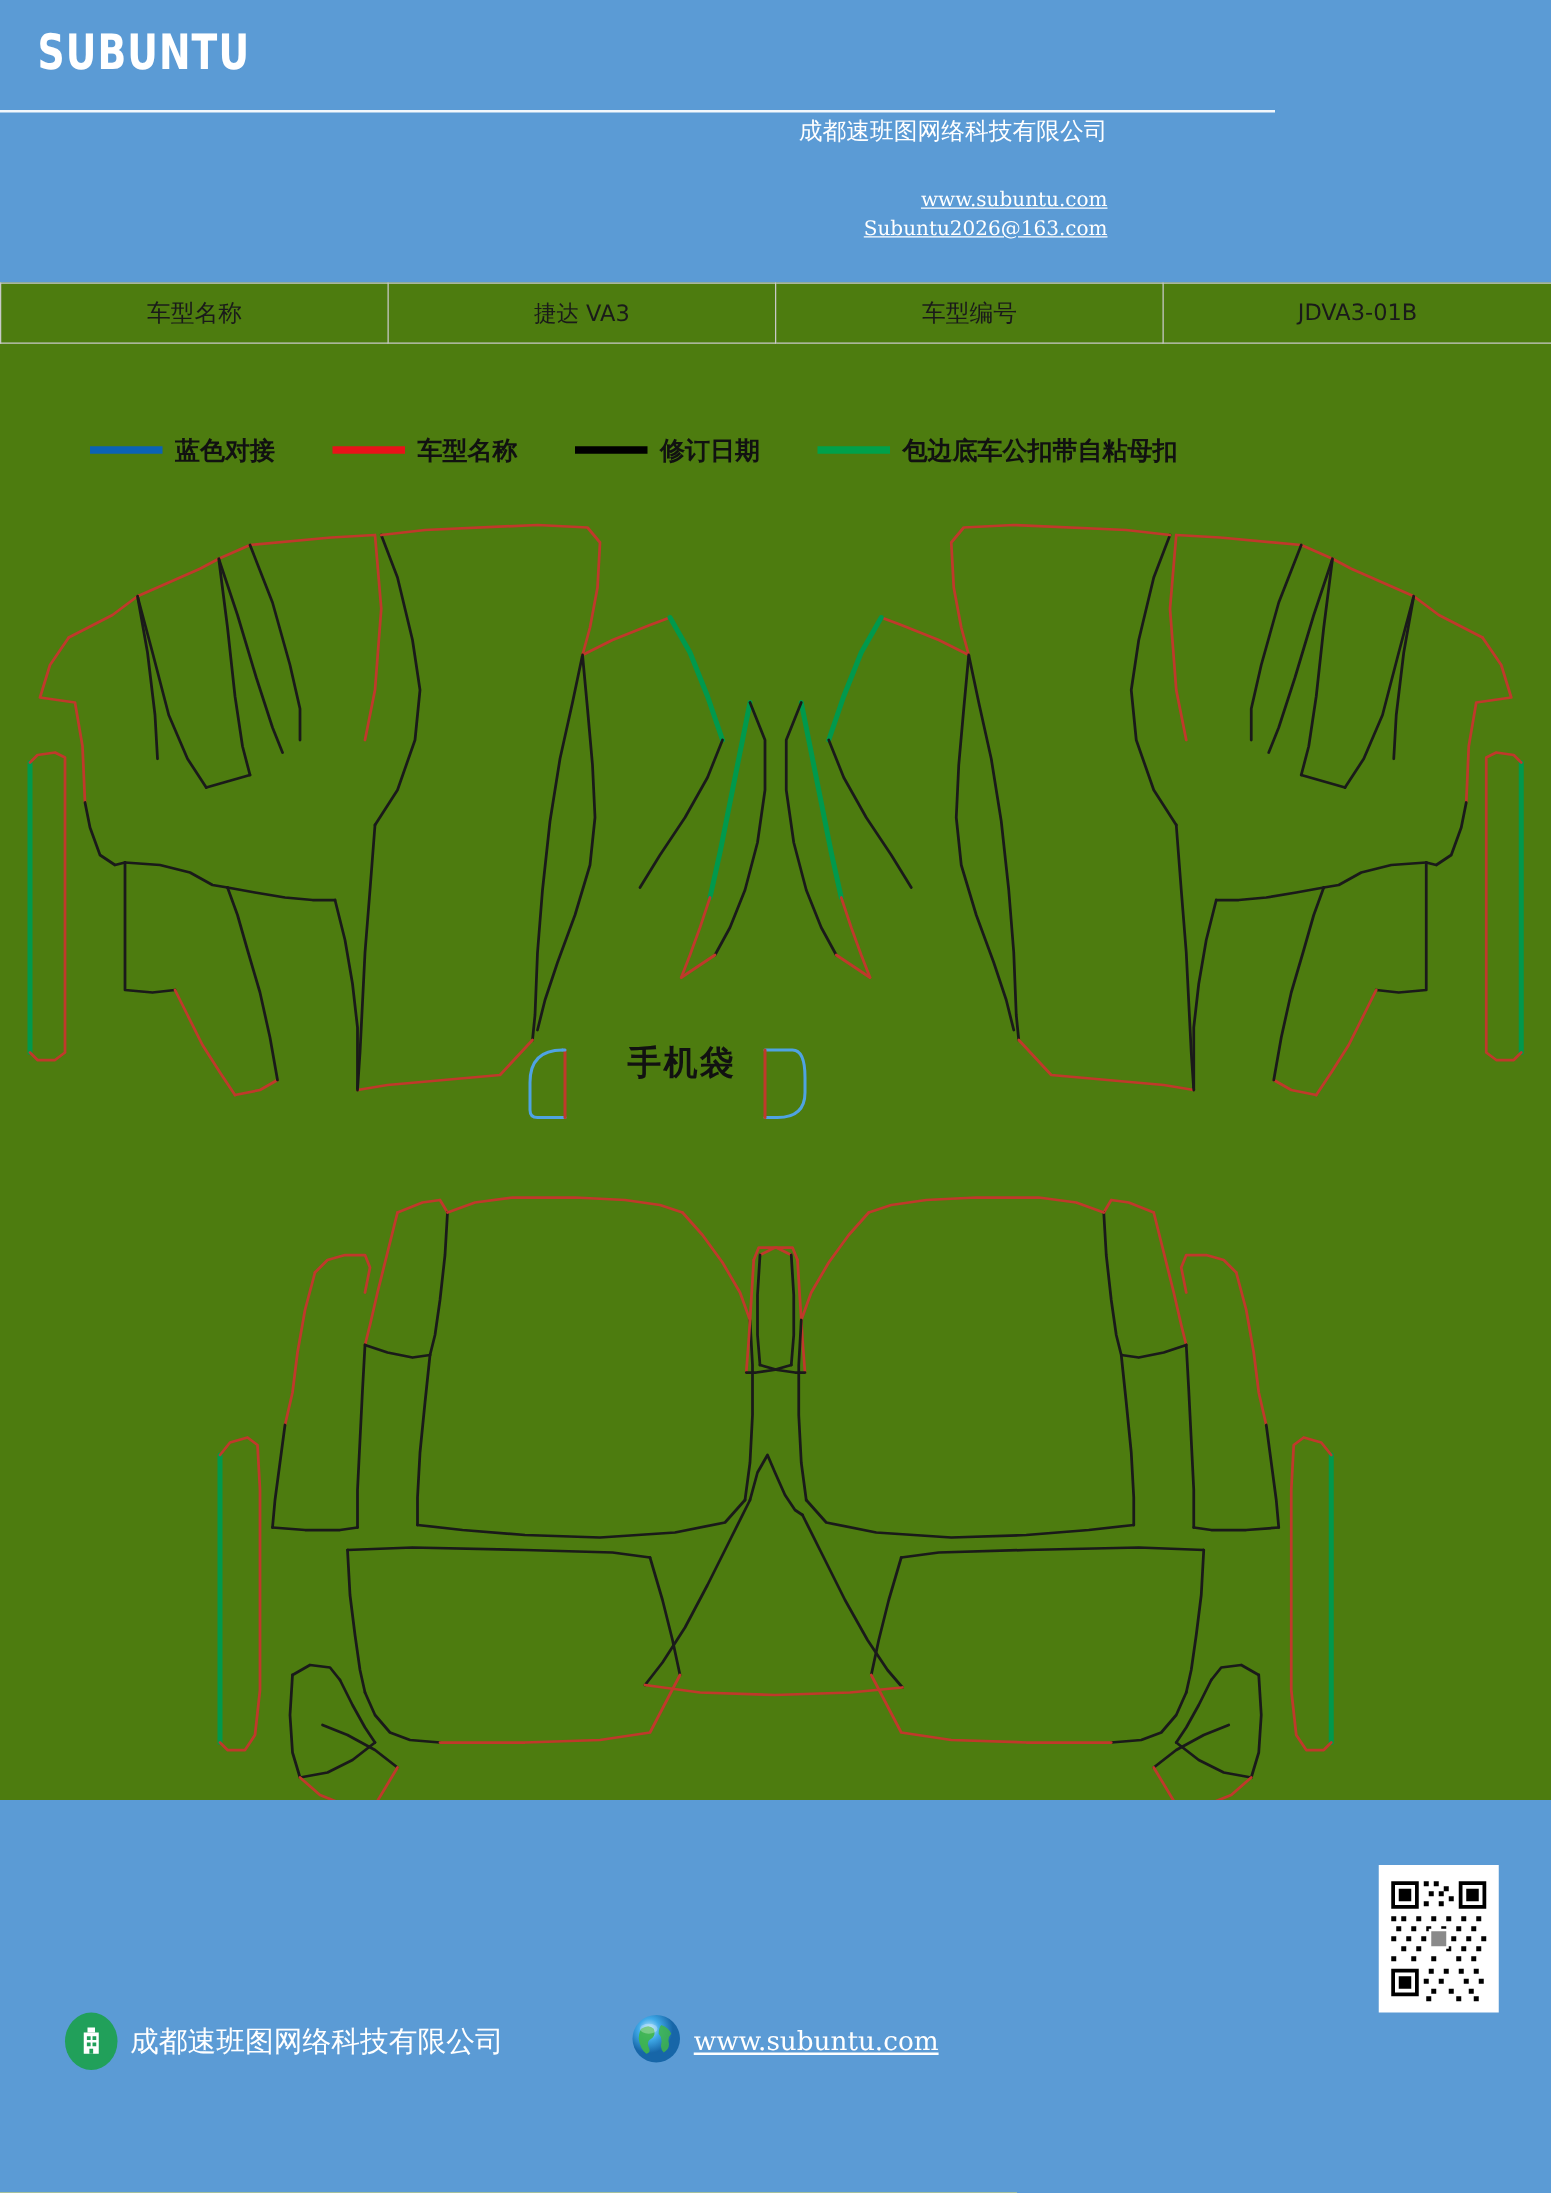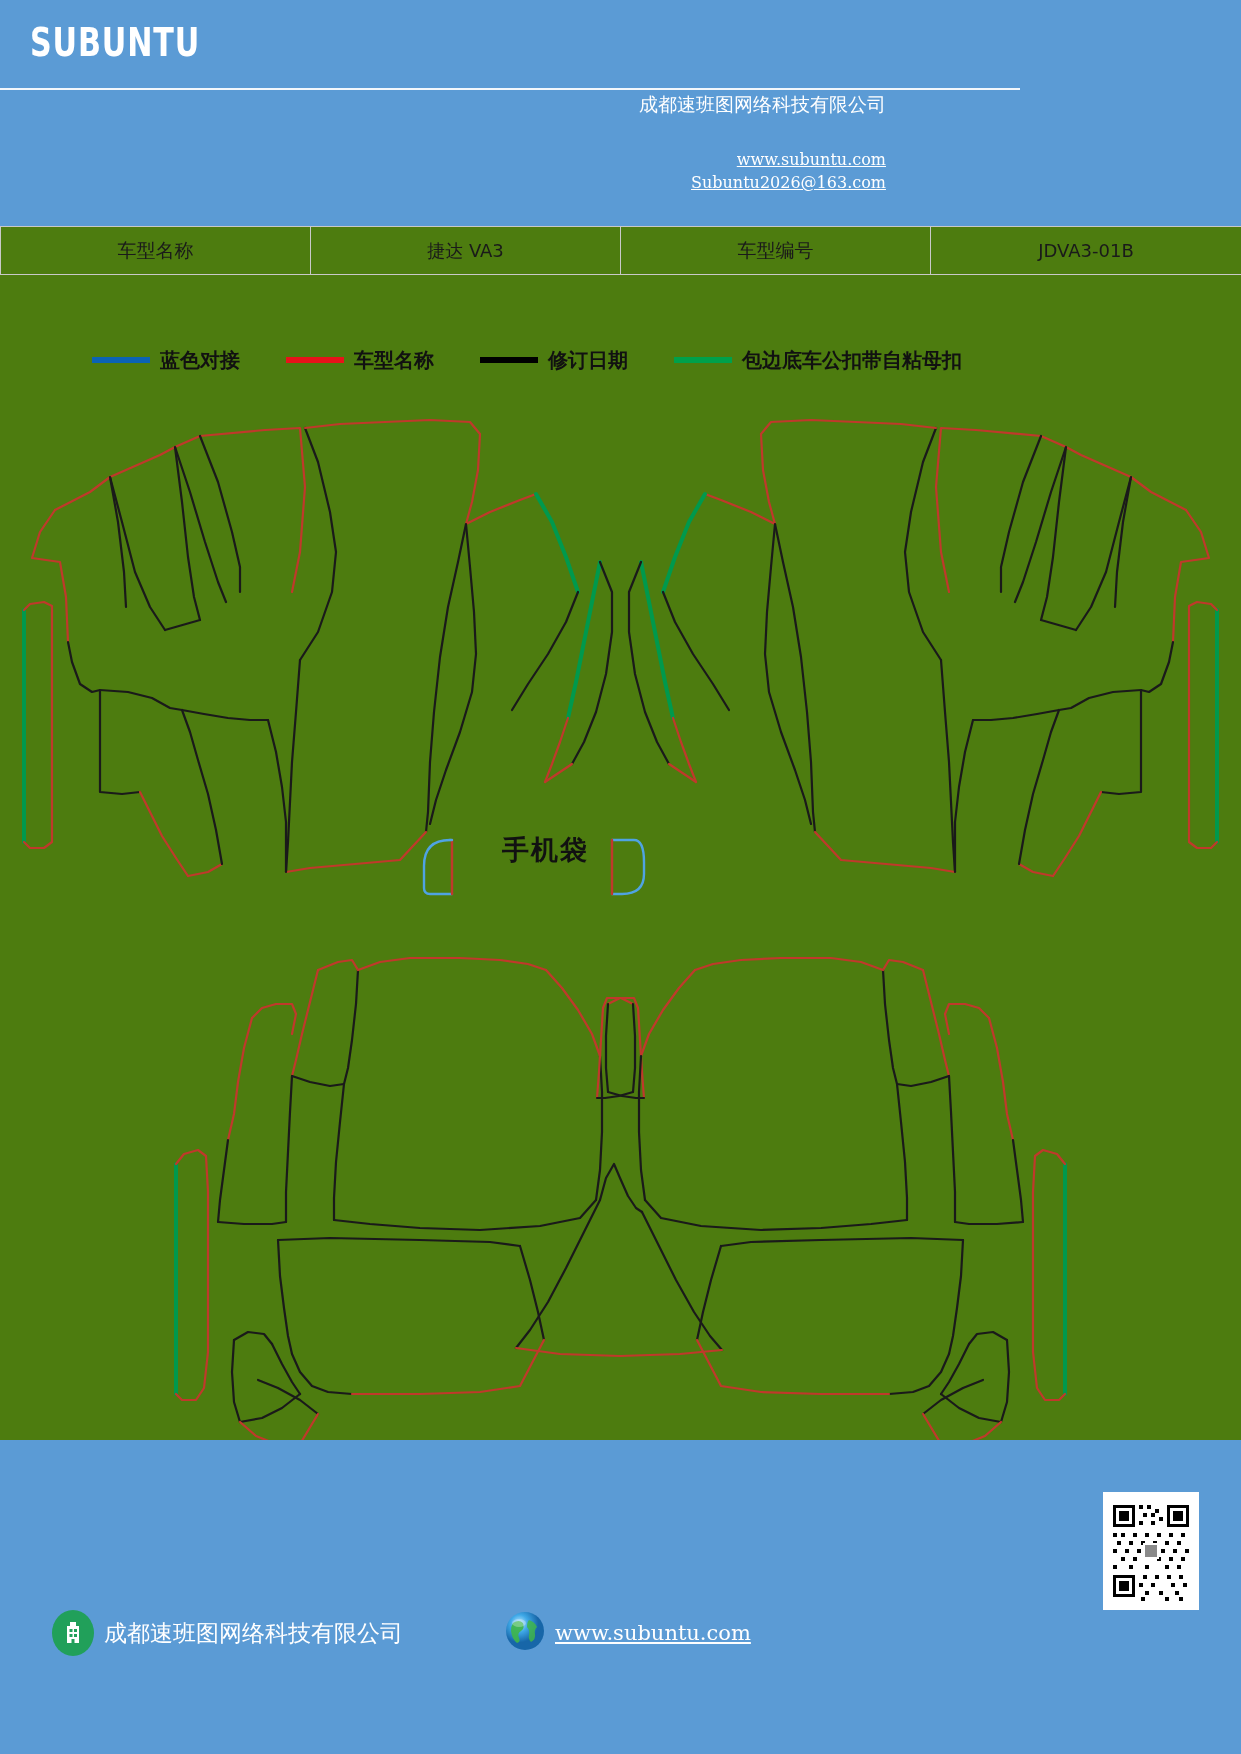--- a/index.html
+++ b/index.html
@@ -117,21 +117,21 @@
 
   
   .legend {
     position: absolute;
     left: 0;
     top: 330px;
     width: 1241px;
     height: 60px;
     display: flex;
     align-items: center;
-    padding-left: 92px;
+    padding-left: 72px;
   }
   .legend-item {
     display: flex;
     align-items: center;
     margin-right: 46px;
     white-space: nowrap;
   }
   .swatch {
     width: 58px;
     height: 6px;

